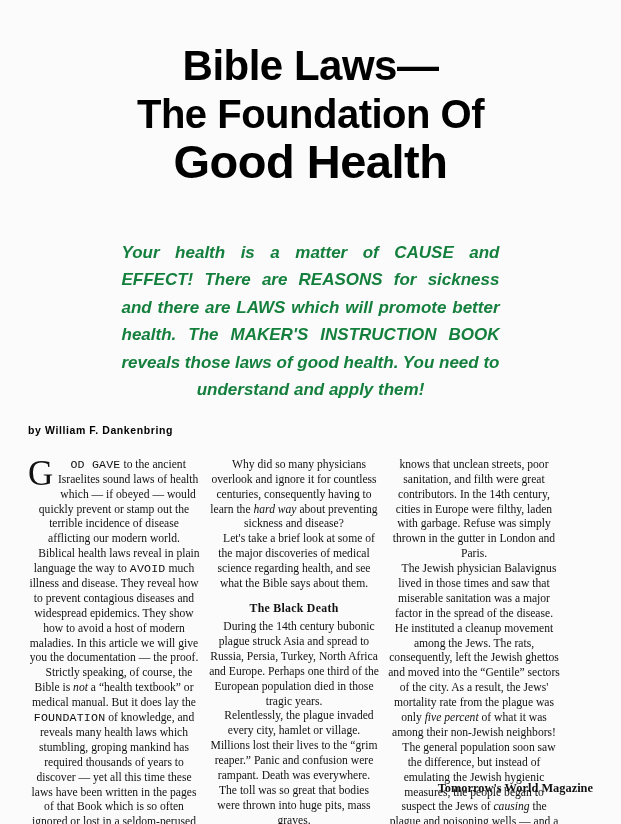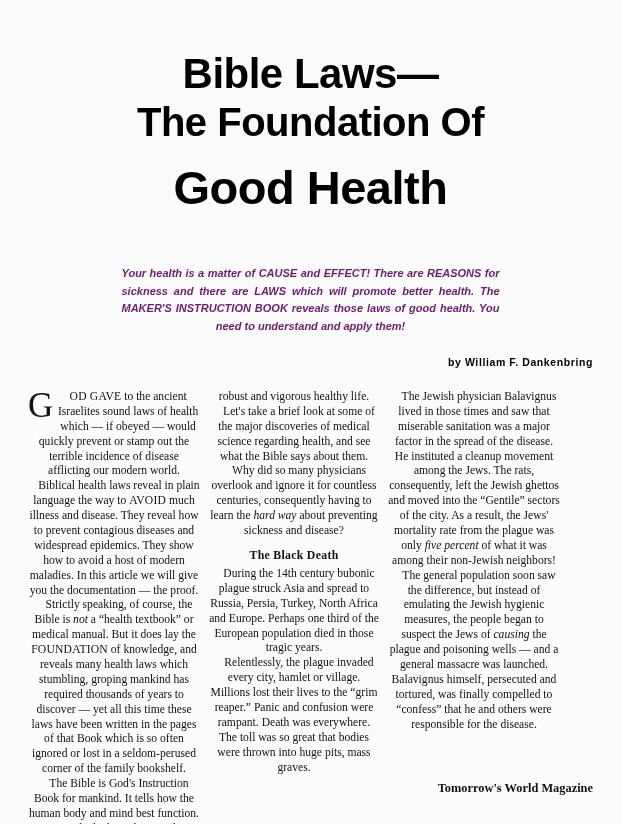--- a/index.html
+++ b/index.html
@@ -12,57 +12,57 @@
     background: #fbfbfc;
     font-family: "Liberation Serif", serif;
     color: #111111;
     overflow: hidden;
   }
   .page {
     position: relative;
     width: 621px;
     height: 824px;
     box-sizing: border-box;
-    padding: 8px 28px;
+    padding: 0 28px;
   }
 
   
   .title-block {
     padding-top: 44px;
     text-align: center;
     font-family: "Liberation Sans", sans-serif;
     font-weight: bold;
     color: #000;
     letter-spacing: -0.5px;
   }
   .title-line {
     display: block;
     line-height: 1.06;
   }
   .title-line.l1 { font-size: 42px; }
   .title-line.l2 { font-size: 40px; margin-top: 4px; }
-  .title-line.l3 { font-size: 47px; margin-top: 20px; }
+  .title-line.l3 { font-size: 47px; margin-top: 2px; }
 
   
   .deck {
     margin: 52px auto 0 auto;
     width: 378px;
     font-family: "Liberation Sans", sans-serif;
     font-style: italic;
     font-weight: bold;
-    font-size: 11px;
+    font-size: 17px;
     line-height: 1.62;
     text-align: center;
-    color: #701a75;
+    color: #15803d;
   }
   .deck p { margin: 0; text-align: justify; text-align-last: center; }
 
   .byline {
     margin-top: 20px;
-    text-align: right;
+    text-align: left;
     font-family: "Liberation Sans", sans-serif;
     font-weight: bold;
     font-size: 10.5px;
     letter-spacing: 0.6px;
     color: #000;
   }
 
   
   .columns {
     margin-top: 22px;
@@ -76,21 +76,21 @@
     line-height: 1.285;
     text-align: justify;
     hyphens: none;
   }
   .col p {
     margin: 0;
     text-indent: 10px;
     text-align: center;
   }
   .col p.noindent { text-indent: 0; }
-  .sc { font-variant: small-caps; letter-spacing: 0.2px; }
+  .sc { font-variant: small-caps; letter-spacing: 0.2px; font-family: Liberation Mono, monospace; }
   .it { font-style: italic; }
 
   .subhead {
     text-align: center;
     font-weight: bold;
     font-size: 11.8px;
     margin: 9px 0 4px 0 !important;
     text-indent: 0 !important;
     letter-spacing: 0.3px;
   }
@@ -139,30 +139,30 @@
   <div class="columns">
 
     <div class="col">
       <p class="dropcap-para"><span class="dropcap">G</span><span class="sc">OD GAVE</span><span> to the ancient Israelites sound laws of health which — if obeyed — would quickly prevent or stamp out the terrible incidence of disease afflicting our modern world.</span></p>
       <p><span>Biblical health laws reveal in plain language the way to </span><span class="sc">AVOID</span><span> much illness and disease. They reveal how to prevent contagious diseases and widespread epidemics. They show how to avoid a host of modern maladies. In this article we will give you the documentation — the proof.</span></p>
       <p><span>Strictly speaking, of course, the Bible is </span><span class="it">not</span><span> a “health textbook” or medical manual. But it does lay the </span><span class="sc">FOUNDATION</span><span> of knowledge, and reveals many health laws which stumbling, groping mankind has required thousands of years to discover — yet all this time these laws have been written in the pages of that Book which is so often ignored or lost in a seldom-perused corner of the family bookshelf.</span></p>
       <p>The Bible is God's Instruction Book for mankind. It tells how the human body and mind best function. It reveals the basic keys to the abundant, radiant,</p>
     </div>
 
     <div class="col">
-      <p class="noindent">robust and vigorous healthy life.</p>
+      <p><span>Why did so many physicians overlook and ignore it for countless centuries, consequently having to learn the </span><span class="it">hard way</span><span> about preventing sickness and disease?</span></p>
       <p>Let's take a brief look at some of the major discoveries of medical science regarding health, and see what the Bible says about them.</p>
-      <p><span>Why did so many physicians overlook and ignore it for countless centuries, consequently having to learn the </span><span class="it">hard way</span><span> about preventing sickness and disease?</span></p>
       <p class="subhead">The Black Death</p>
       <p>During the 14th century bubonic plague struck Asia and spread to Russia, Persia, Turkey, North Africa and Europe. Perhaps one third of the European population died in those tragic years.</p>
       <p>Relentlessly, the plague invaded every city, hamlet or village. Millions lost their lives to the “grim reaper.” Panic and confusion were rampant. Death was everywhere. The toll was so great that bodies were thrown into huge pits, mass graves.</p>
 
     </div>
 
     <div class="col">
+      <p class="noindent">knows that unclean streets, poor sanitation, and filth were great contributors. In the 14th century, cities in Europe were filthy, laden with garbage. Refuse was simply thrown in the gutter in London and Paris.</p>
       <p><span>The Jewish physician Balavignus lived in those times and saw that miserable sanitation was a major factor in the spread of the disease. He instituted a cleanup movement among the Jews. The rats, consequently, left the Jewish ghettos and moved into the “Gentile” sectors of the city. As a result, the Jews' mortality rate from the plague was only </span><span class="it">five percent</span><span> of what it was among their non-Jewish neighbors!</span></p>
       <p><span>The general population soon saw the difference, but instead of emulating the Jewish hygienic measures, the people began to suspect the Jews of </span><span class="it">causing</span><span> the plague and poisoning wells — and a general massacre was launched. Balavignus himself, persecuted and tortured, was finally compelled to “confess” that he and others were responsible for the disease.</span></p>
 
     </div>
 
   </div>
 
   <div class="footer">Tomorrow's World Magazine</div>
 
 </div>

